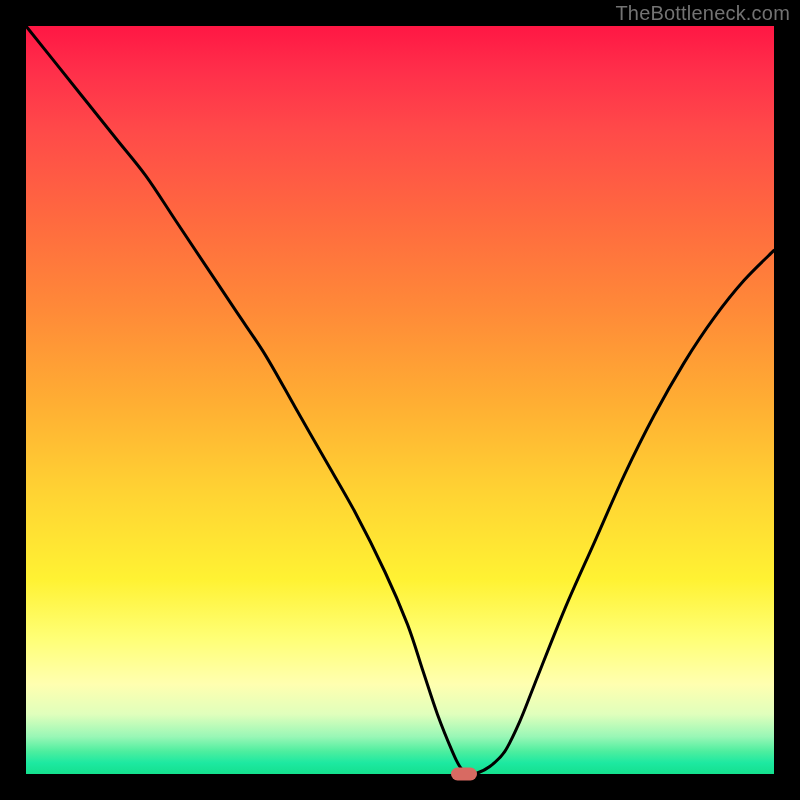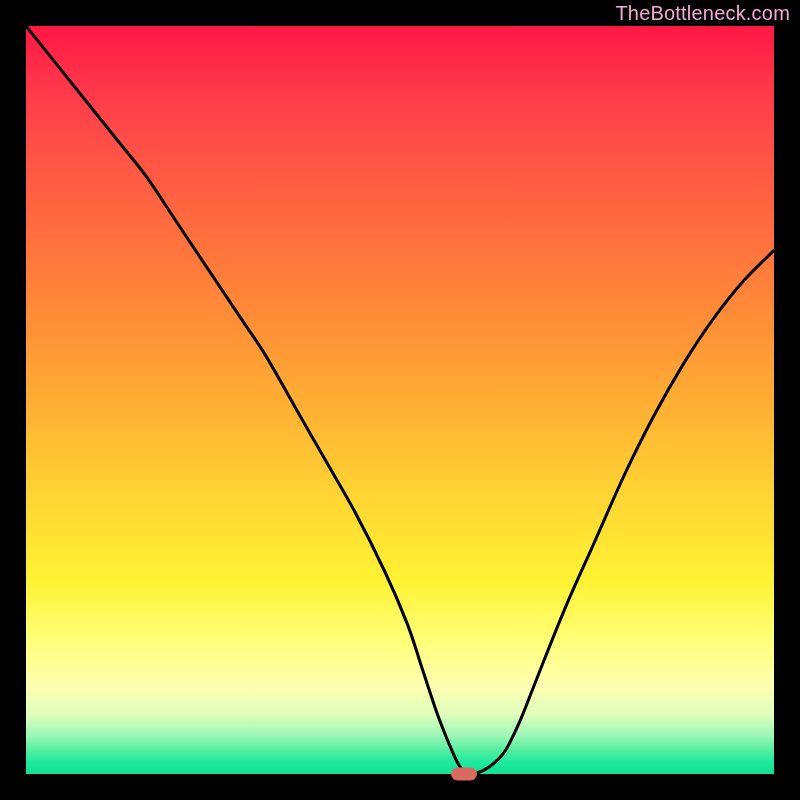--- a/index.html
+++ b/index.html
@@ -54,21 +54,21 @@
     width: 26px;
     height: 13px;
     border-radius: 7px;
     background: #d86a62;
     transform: translate(-50%, -50%);
   }
   .watermark {
     position: absolute;
     top: 2px;
     right: 10px;
-    color: #f9a8d4;
+    color: #737373;
     font-size: 20px;
     font-weight: 500;
     letter-spacing: 0.2px;
     user-select: none;
   }
 </style>
 </head>
 <body>
 
 <div class="frame">

